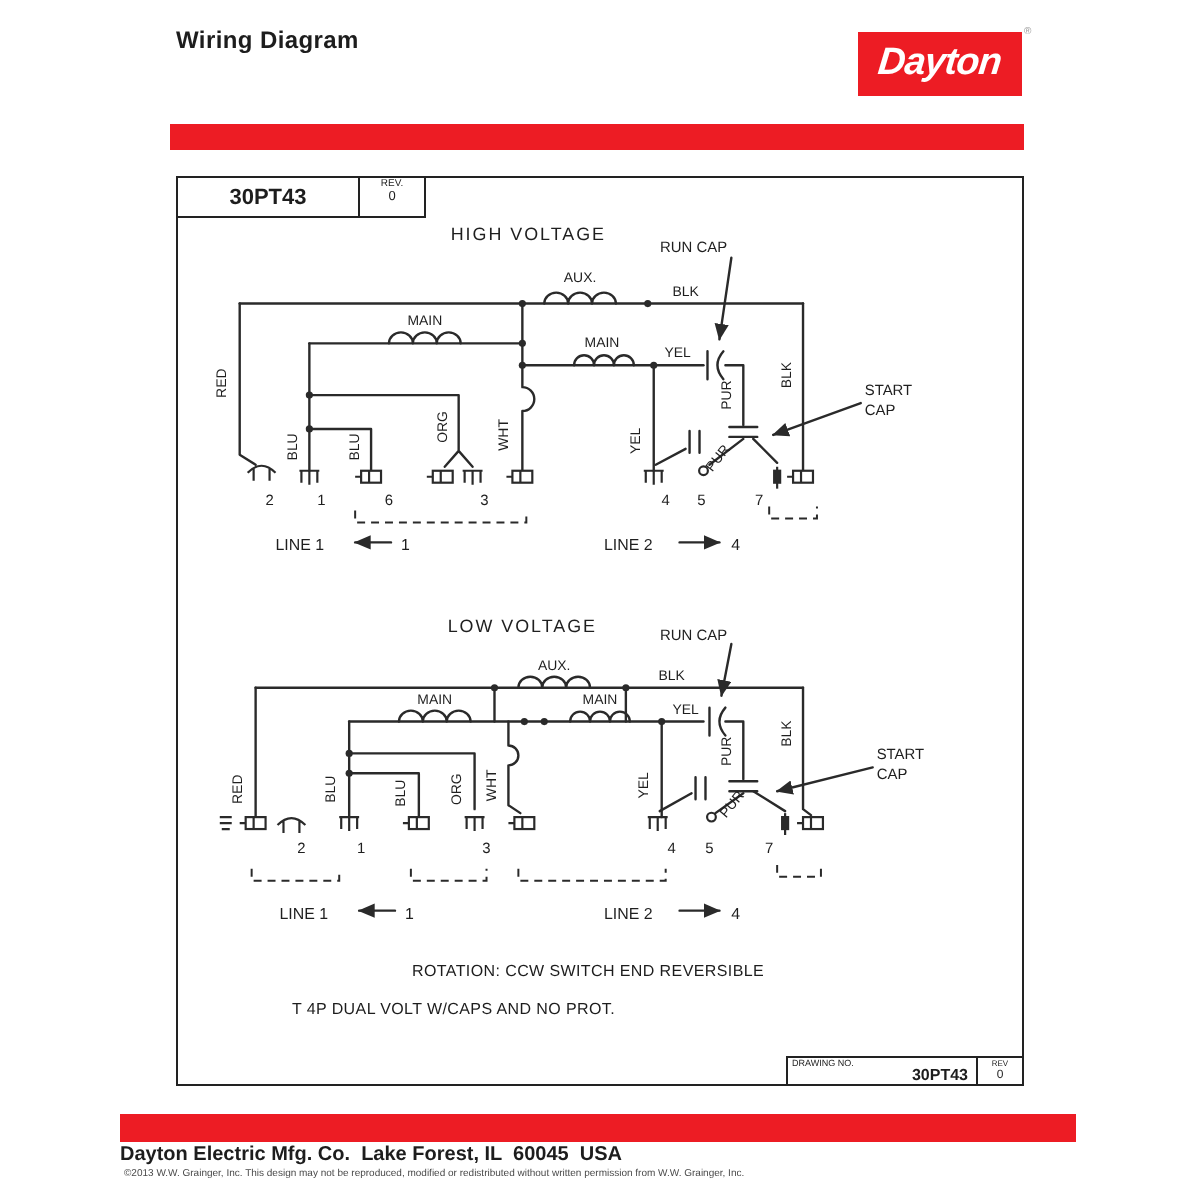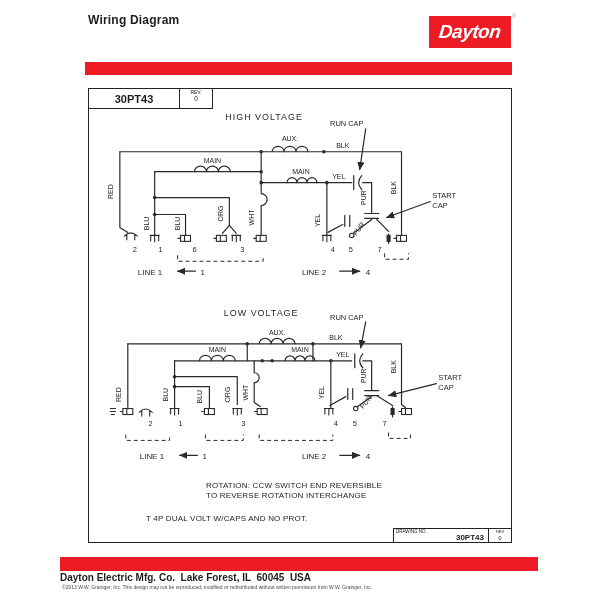--- a/index.html
+++ b/index.html
@@ -15,21 +15,21 @@
   #bar-bottom{left:60px;top:557px;width:478px;height:14px;}
   
   #main-box{left:88px;top:88px;width:422px;height:453px;border:1.5px solid #222;}
   .tb{border:1.5px solid #222;background:#fff;box-sizing:border-box;}
   #tb-part{left:88px;top:88px;width:92px;height:21px;display:flex;align-items:center;justify-content:center;font-weight:bold;font-size:11px;}
   #tb-rev{left:179px;top:88px;width:34px;height:21px;text-align:center;}
   #tb-rev .lbl{font-size:5px;line-height:7px;}
   #tb-rev .val{font-size:6.5px;line-height:6px;}
   
   #rotation-note{left:158px;top:481px;font-size:8px;line-height:9.6px;letter-spacing:.2px;margin-left:48px;}
-  #model-note{left:146px;top:514px;font-size:8px;letter-spacing:.2px;}
+  #model-note{left:146px;top:500px;font-size:8px;letter-spacing:.2px;}
   
   #dwg{left:393px;top:528px;width:119px;height:15px;border:1.5px solid #222;box-sizing:border-box;display:flex;}
   #dwg .cell1{flex:1;border-right:1.5px solid #222;position:relative;}
   #dwg .cell1 .lbl{position:absolute;left:2px;top:0;font-size:4.5px;}
   #dwg .cell1 .num{position:absolute;right:4px;bottom:0;font-size:8px;font-weight:bold;}
   #dwg .cell2{width:22px;text-align:center;}
   #dwg .cell2 .lbl{font-size:4px;line-height:6px;}
   #dwg .cell2 .val{font-size:6px;line-height:6px;}
   
   #footer-company{left:60px;top:572px;width:478px;text-align:left;font-weight:bold;font-size:10px;white-space:pre;}
@@ -250,21 +250,20 @@
     <text class="t75 mid" x="386" y="428">7</text>
     <text class="t8" x="140" y="461">LINE 1</text>
     <text class="t8" x="203" y="461">1</text>
     <text class="t8" x="303" y="461">LINE 2</text>
     <text class="t8" x="367" y="461">4</text>
   </g>
 </svg>
 
 <div class="abs" id="rotation-note">
   <div>ROTATION: CCW SWITCH END REVERSIBLE</div>
-  <div>TO REVERSE ROTATION INTERCHANGE</div>
 </div>
 <div class="abs" id="model-note">T 4P DUAL VOLT W/CAPS AND NO PROT.</div>
 
 <div class="abs" id="dwg">
   <div class="cell1">
     <span class="lbl">DRAWING NO.</span>
     <span class="num">30PT43</span>
   </div>
   <div class="cell2">
     <div class="lbl">REV</div>

